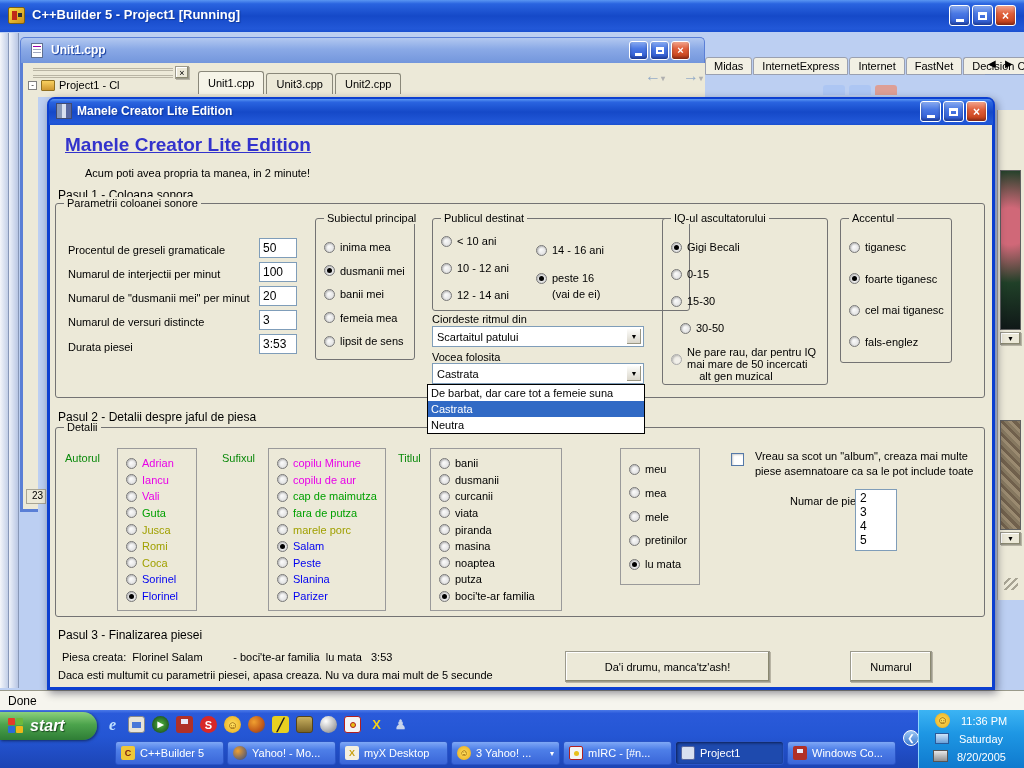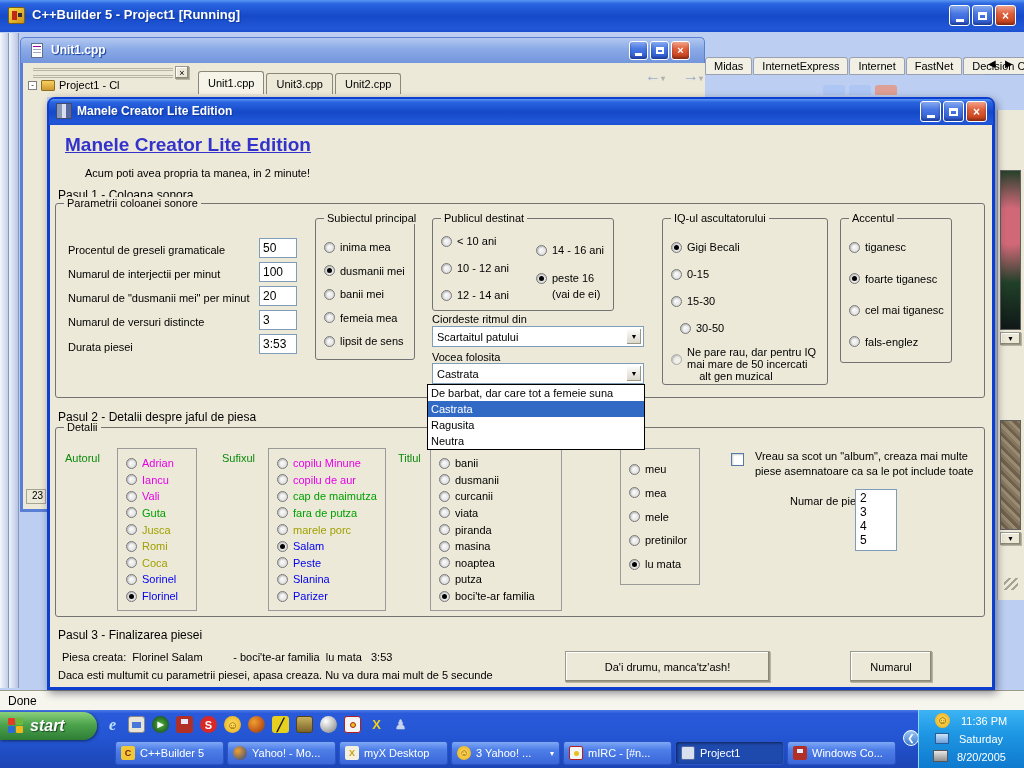--- a/index.html
+++ b/index.html
@@ -103,21 +103,21 @@
   <div class="abs xpbtn" style="left:152px;top:3px;width:14px;height:13px;font-size:9px">×</div>
   <div class="abs" style="left:175px;top:10px;display:flex;gap:2px;align-items:flex-end">
     <div class="etab on">Unit1.cpp</div>
     <div class="etab">Unit3.cpp</div>
     <div class="etab">Unit2.cpp</div>
   </div>
   <div class="abs" style="left:622px;top:4px;color:#94acc8;font-size:16px;font-weight:bold">←<span style="font-size:8px;color:#b0b0b0">▾</span></div>
   <div class="abs" style="left:660px;top:4px;color:#94acc8;font-size:16px;font-weight:bold">→<span style="font-size:8px;color:#b0b0b0">▾</span></div>
 </div>
 
-<div class="abs" style="left:20px;top:97px;width:27px;height:415px;background:#ece9d8;border-left:3px solid #5a7fd6;border-bottom:3px solid #5a7fd6">
+<div class="abs" style="left:20px;top:97px;width:18px;height:415px;background:#ece9d8;border-left:3px solid #5a7fd6;border-bottom:3px solid #5a7fd6">
   <div class="abs" style="left:3px;bottom:5px;width:20px;height:15px;background:#ece9d8;border:1px solid #a8a494;font-size:10px;text-align:right;padding-right:2px">23</div>
 </div>
 
 <div class="abs" style="left:28px;top:79px;display:flex;align-items:center;gap:4px;font-size:11px;z-index:1">
   <span style="width:9px;height:9px;border:1px solid #808080;background:#fff;display:inline-flex;align-items:center;justify-content:center;font-size:8px;line-height:1">-</span>
   <span style="width:14px;height:11px;background:linear-gradient(#f8d060,#d09830);border:1px solid #907020;border-radius:1px;display:inline-block"></span>
   <span>Project1 - Cl</span>
 </div>
 
 <div class="abs" style="left:705px;top:50px;width:319px;height:30px">
@@ -201,21 +201,21 @@
           <span class="rad"></span>
           <span>femeia mea</span>
         </div>
       <div class="rrow">
           <span class="rad"></span>
           <span>lipsit de sens</span>
         </div>
     </div>
   </div>
 
-  <div class="gbox" style="left:382px;top:118px;width:182px;height:93px">
+  <div class="gbox" style="left:382px;top:118px;width:258px;height:93px">
     <span class="legend">Publicul destinat</span>
     <div class="vlist" style="left:8px;top:16px;width:95px;height:66px">
       <div class="rrow">
           <span class="rad"></span>
           <span>&lt; 10 ani</span>
         </div>
       <div class="rrow">
           <span class="rad"></span>
           <span>10 - 12 ani</span>
         </div>
@@ -467,21 +467,20 @@
 
   <div class="abs steptitle" style="left:8px;top:528px">Pasul 3 - Finalizarea piesei</div>
   <div class="abs small nowrap" style="left:12px;top:551px;white-space:pre">Piesa creata:  Florinel Salam          - boci'te-ar familia  lu mata   3:53</div>
   <div class="abs small nowrap" style="left:8px;top:569px">Daca esti multumit cu parametrii piesei, apasa creaza. Nu va dura mai mult de 5 secunde</div>
   <button class="xpbtn" style="left:515px;top:551px;width:205px;height:31px;font-family:'Liberation Sans',sans-serif">Da'i drumu, manca'tz'ash!</button>
   <button class="xpbtn" style="left:800px;top:551px;width:82px;height:31px;font-family:'Liberation Sans',sans-serif">Numarul</button>
 
   <div class="ddl" style="left:377px;top:284px;width:218px">
     <div class="ddi">De barbat, dar care tot a femeie suna</div>
     <div class="ddi sel">Castrata</div>
-    <div class="ddi">Ragusita</div>
     <div class="ddi">Neutra</div>
   </div>
 </div>
 
 <div class="abs" style="left:0;top:690px;width:1024px;height:20px;background:#f6f5ee;border-top:1px solid #9a9a8a">
   <span class="abs" style="left:8px;top:3px;font-size:12px;color:#000">Done</span>
 </div>
 
 <div class="taskbar">
   <div class="startbtn">

